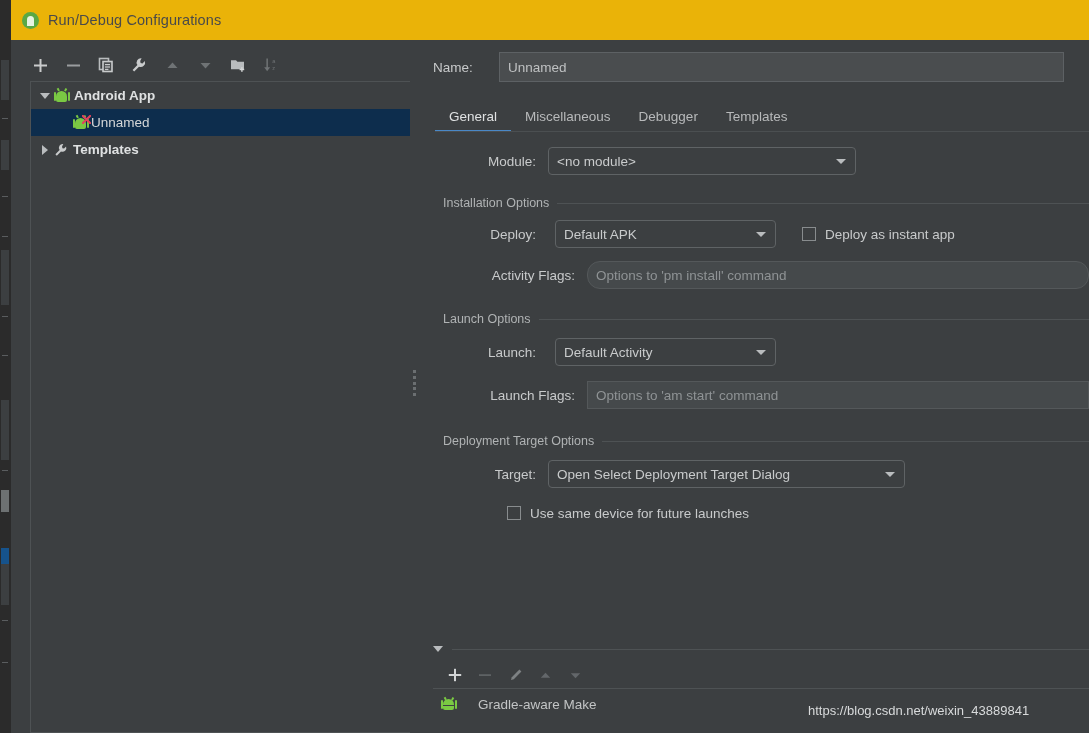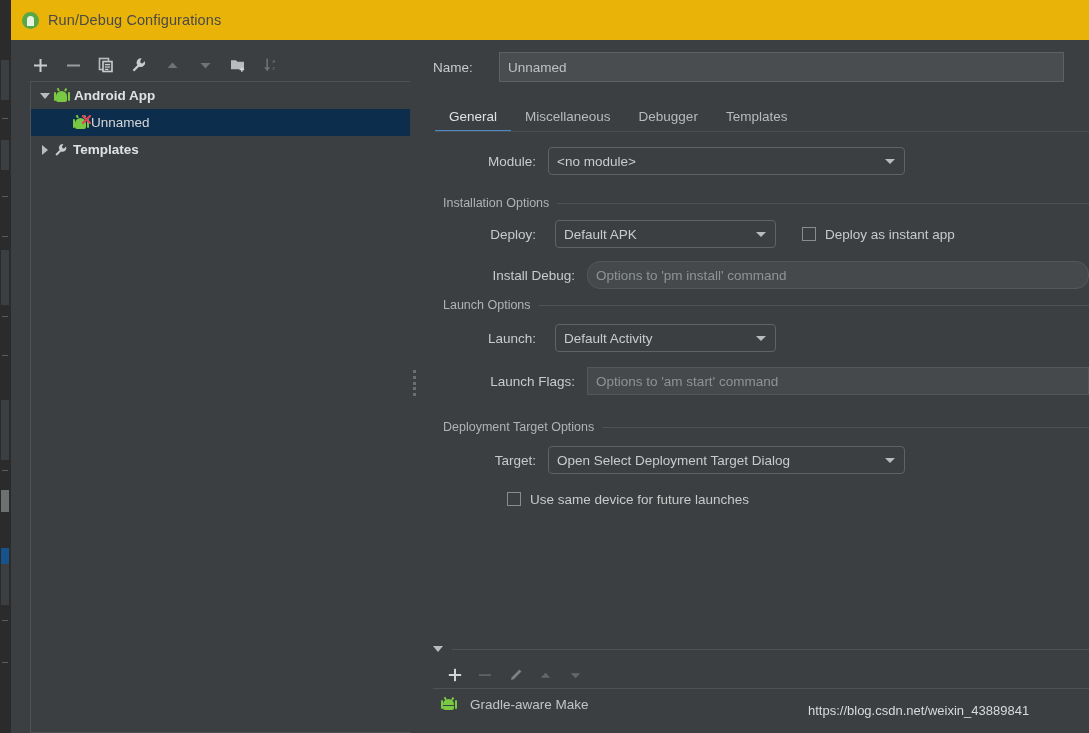--- a/index.html
+++ b/index.html
@@ -280,21 +280,21 @@
     display: flex; align-items: center; gap: 6px;
   }
   .bl-list {
     position: absolute; left: 12px; top: 648px;
     width: 656px; height: 45px;
     border-top: 1px solid #4e5254;
     overflow: hidden;
   }
   .bl-item {
     display: flex; align-items: center; height: 24px;
-    padding-left: 8px; gap: 14px; margin-top: 3px;
+    padding-left: 8px; gap: 22px; margin-top: 3px;
   }
   .bl-item .bl-item-lbl { font-size: 13.5px; color: #c2c4c5; }
 
   .watermark {
     position: absolute; left: 808px; top: 703px;
     font-size: 13px; color: #d8dadb;
     white-space: nowrap;
   }
 </style>
 </head>
@@ -458,21 +458,21 @@
         <div class="tab">Miscellaneous</div>
         <div class="tab">Debugger</div>
         <div class="tab">Templates</div>
       </div>
       <div class="tabs-line"></div>
 
       <div class="form">
 
         <div class="row" style="height:42px;">
           <span class="fld-lbl" style="width:103px;">Module:</span>
-          <div class="combo" style="width:357px;margin-left:12px;">
+          <div class="combo" style="width:308px;margin-left:12px;">
             <span>&lt;no module&gt;</span>
             <i class="caret"></i>
           </div>
         </div>
 
         <div class="grp" style="margin-top:12px;">
           <span class="gtxt">Installation Options</span>
           <span class="gline"></span>
         </div>
 
@@ -480,27 +480,27 @@
           <span class="fld-lbl" style="width:103px;">Deploy:</span>
           <div class="combo" style="width:221px;margin-left:19px;">
             <span>Default APK</span>
             <i class="caret"></i>
           </div>
           <span class="chk" style="margin-left:26px;"></span>
           <span class="chk-lbl">Deploy as instant app</span>
         </div>
 
         <div class="row" style="height:38px;">
-          <span class="fld-lbl" style="width:142px;">Install Debug:</span>
+          <span class="fld-lbl" style="width:142px;">Activity Flags:</span>
           <div class="flat-input" style="width:514px;margin-left:12px;border-radius:13px;">
             <span>Options to 'pm install' command</span>
           </div>
         </div>
 
-        <div class="grp" style="margin-top:2px;text-align:center;">
+        <div class="grp" style="margin-top:16px;text-align:center;">
           <span class="gtxt">Launch Options</span>
           <span class="gline"></span>
         </div>
 
         <div class="row" style="height:48px;">
           <span class="fld-lbl" style="width:103px;">Launch:</span>
           <div class="combo" style="width:221px;margin-left:19px;text-align:center;">
             <span>Default Activity</span>
             <i class="caret"></i>
           </div>

